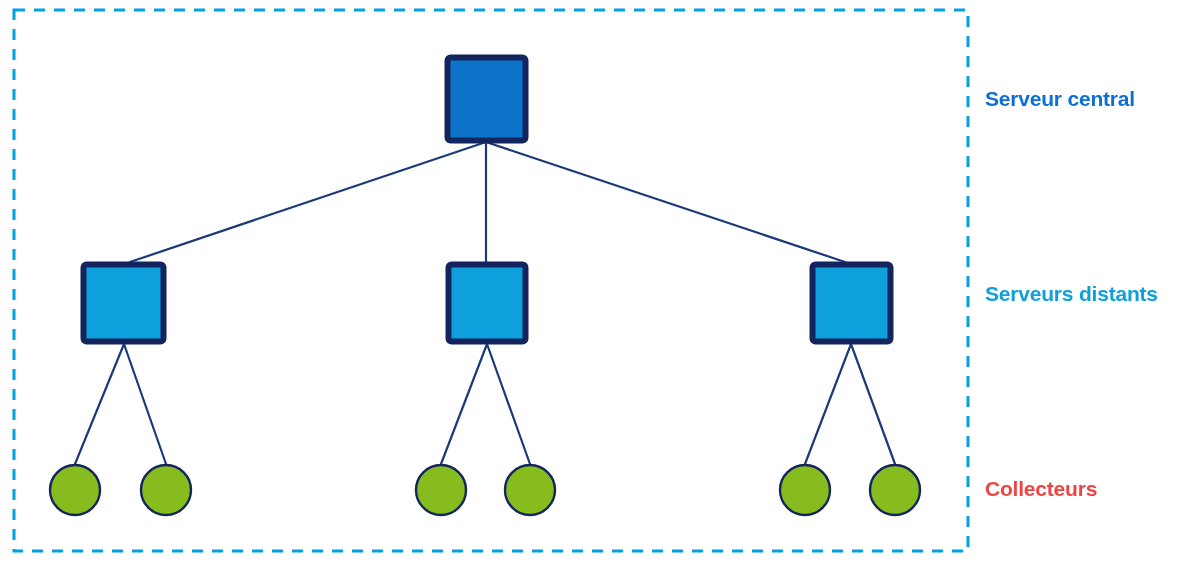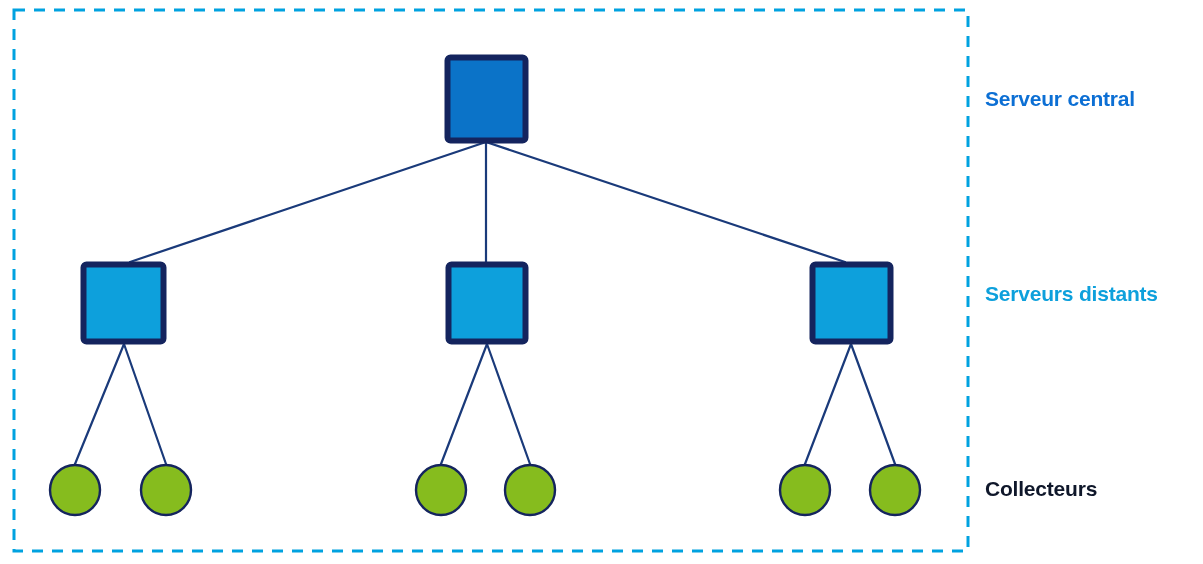--- a/index.html
+++ b/index.html
@@ -43,21 +43,21 @@
     color: #0C6FD4;
   }
   #legend-serveurs-distants {
     left: 985px;
     top: 283px;
     color: #0DA0DC;
   }
   #legend-collecteurs {
     left: 985px;
     top: 478px;
-    color: #0f172a;
+    color: #ef4444;
   }
 </style>
 </head>
 <body>
 
 <div id="diagram-root">
 
   <svg id="diagram-svg" viewBox="0 0 1203 564" width="1203" height="564" xmlns="http://www.w3.org/2000/svg">
 
     <rect x="14" y="10" width="954" height="541" fill="none" stroke="#00A2E0" stroke-width="3" stroke-dasharray="11 9" stroke-linecap="butt"></rect>

